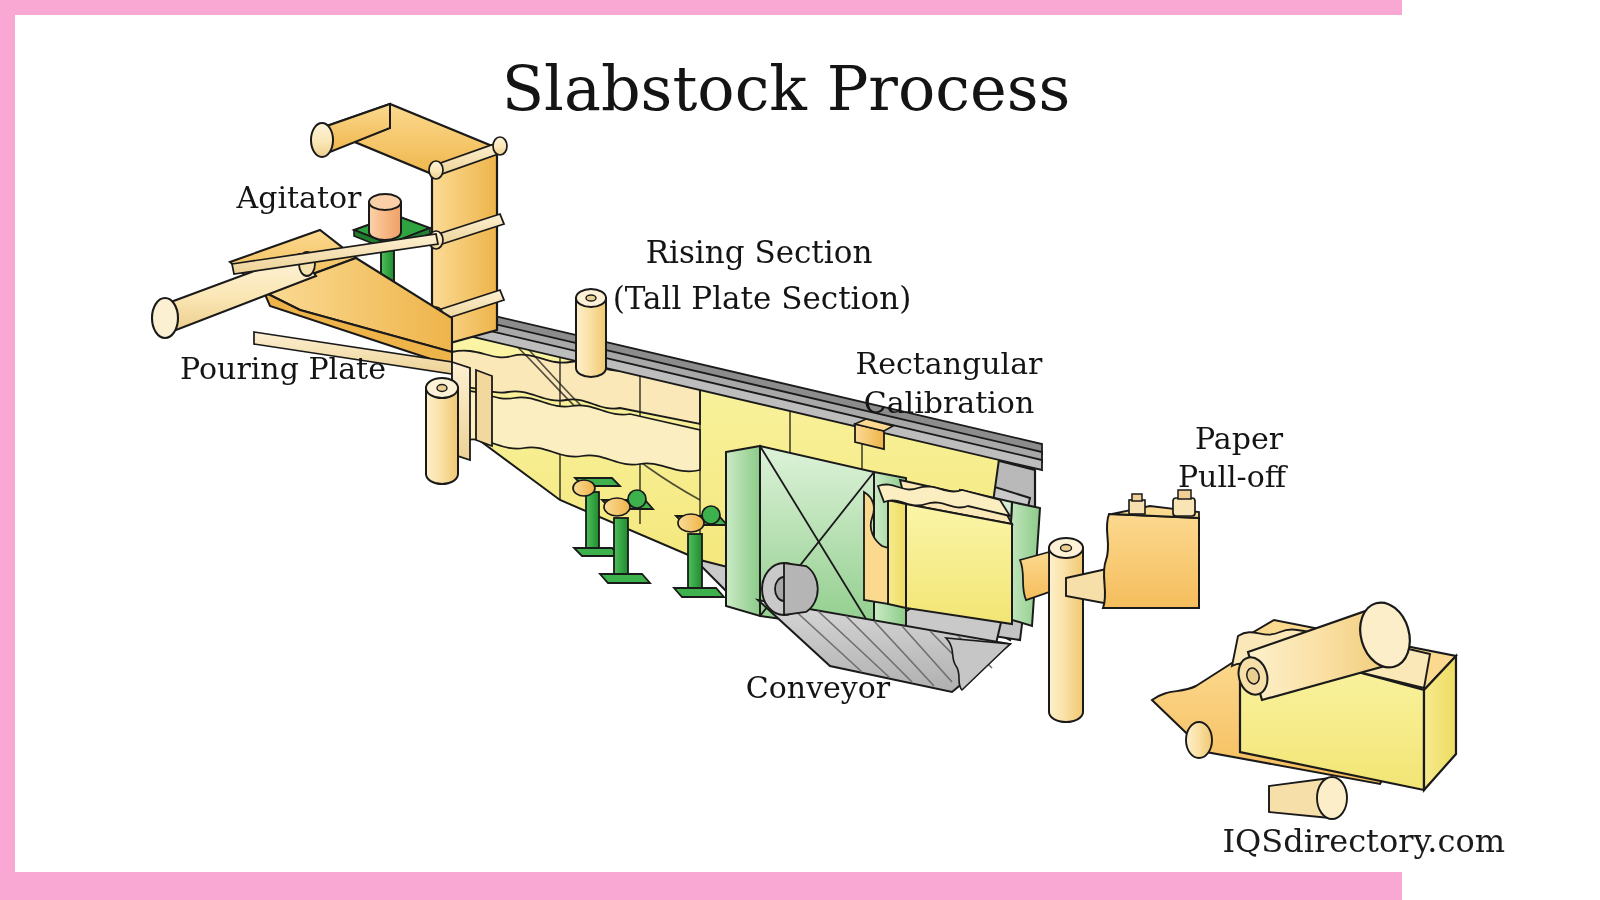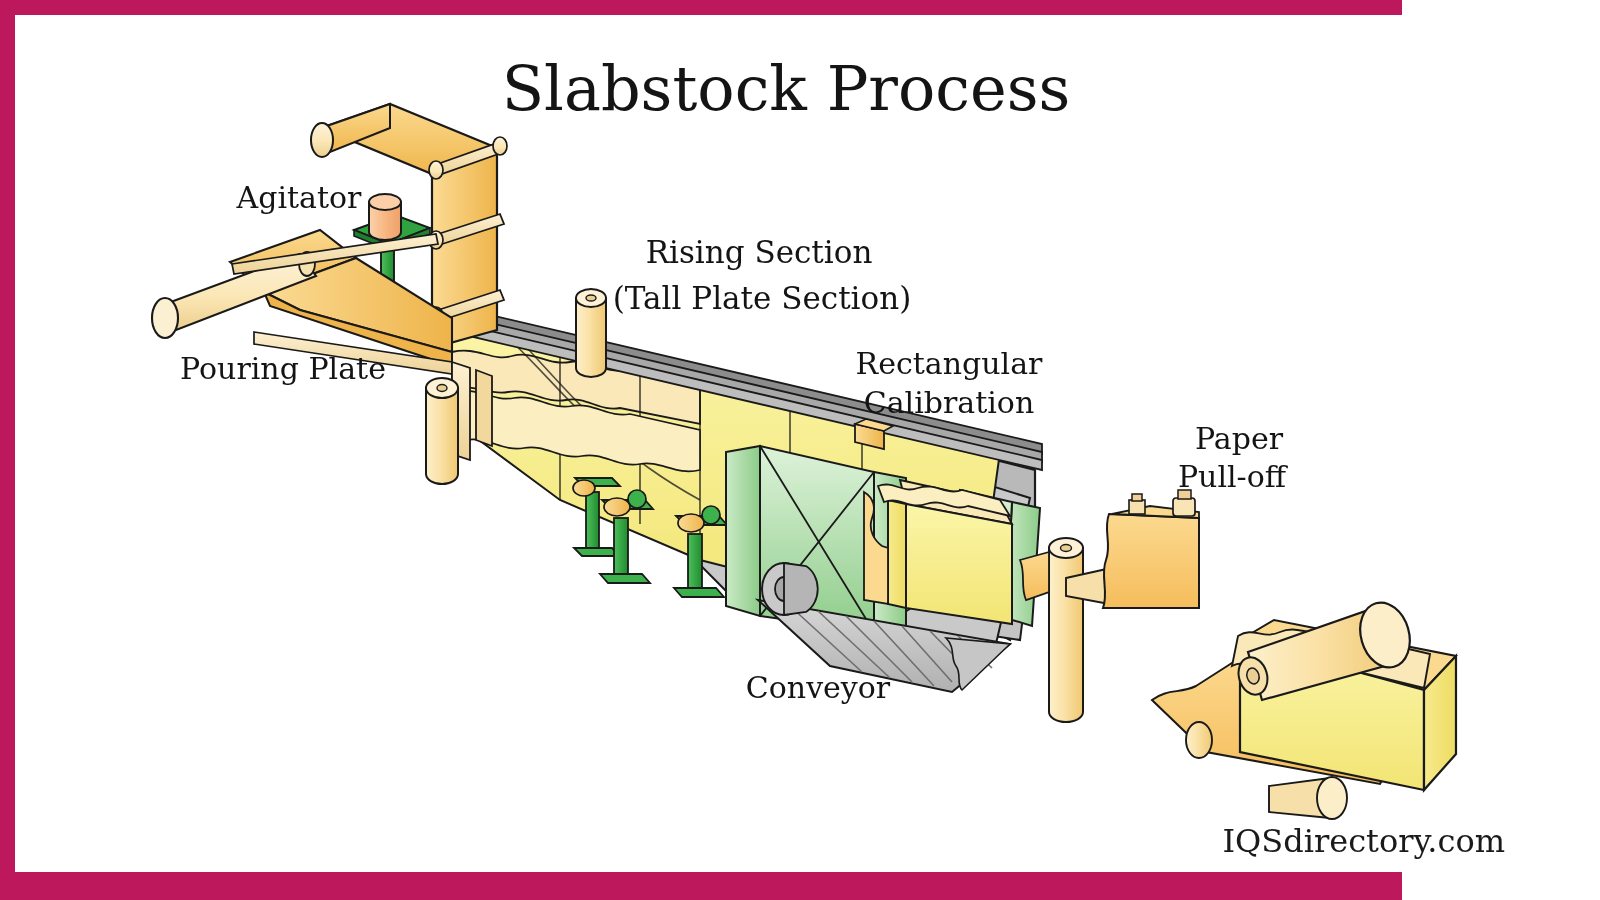--- a/index.html
+++ b/index.html
@@ -10,21 +10,21 @@
   body {
     width: 1600px;
     height: 900px;
     overflow: hidden;
     font-family: "DejaVu Serif", "Liberation Serif", serif;
   }
   #canvas {
     position: relative;
     width: 1402px;
     height: 900px;
-    background: #be185d;
+    background: #f9a8d4;
     box-sizing: border-box;
   }
   #plate {
     position: absolute;
     left: 15px;
     top: 15px;
     width: 1570px;
     height: 857px;
     background: #ffffff;
   }

